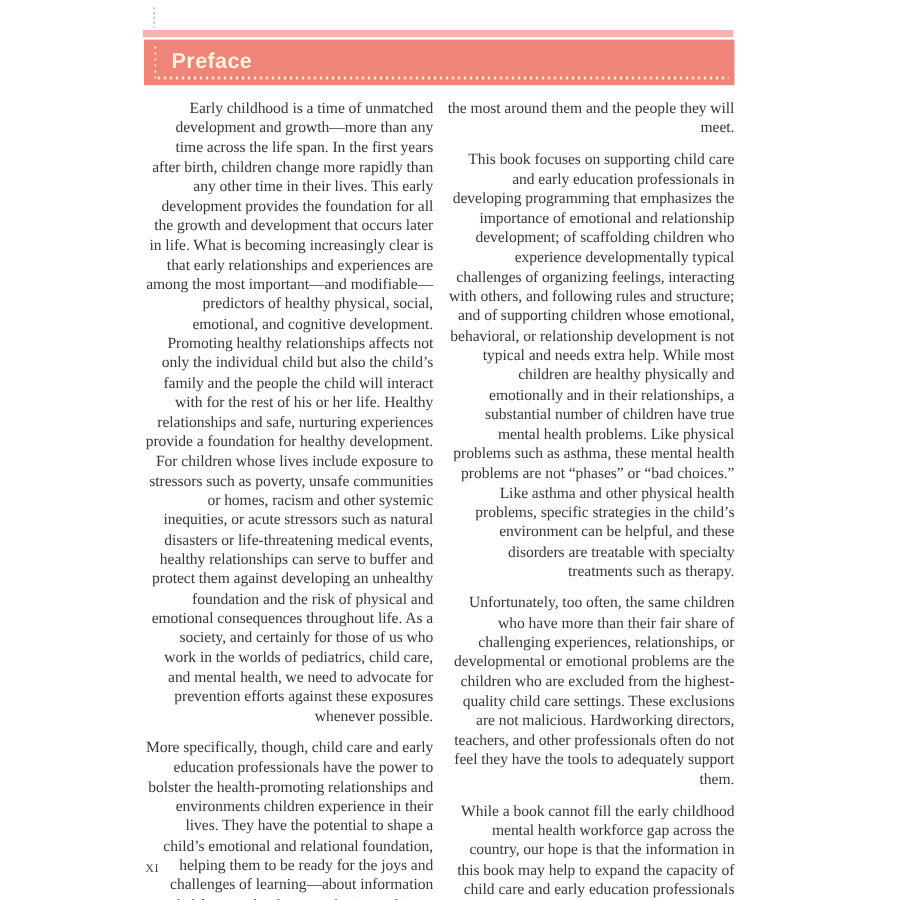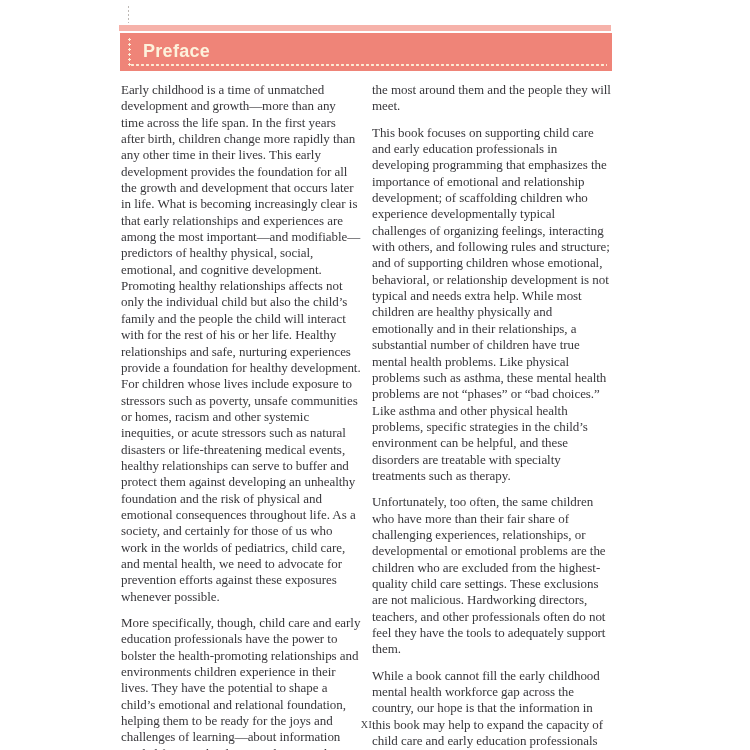--- a/index.html
+++ b/index.html
@@ -52,24 +52,24 @@
   .columns {
     position:absolute; left:121px; top:82px; width:491px;
     display:flex; gap:11px;
     color:var(--body-text, #38373b);
     font-size:13px;
     line-height:16.35px;
     letter-spacing:-0.05px;
     text-align:left;
   }
   .col { width:240px; }
-  .col p { margin-bottom:10px; }
+  .col p { margin-bottom:10px;text-align:right; }
   .footer {
     position:absolute; left:121px; width:491px; top:719px;
-    text-align:center;
+    text-align:left;
     font-size:10px;
     letter-spacing:0.5px;
     color:#454548;
   }
 </style>
 </head>
 <body>
 
 <div class="page">
 

